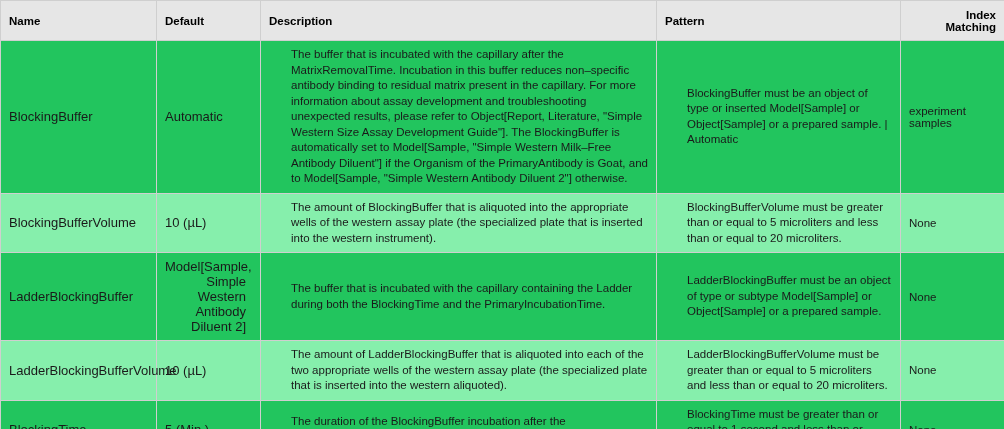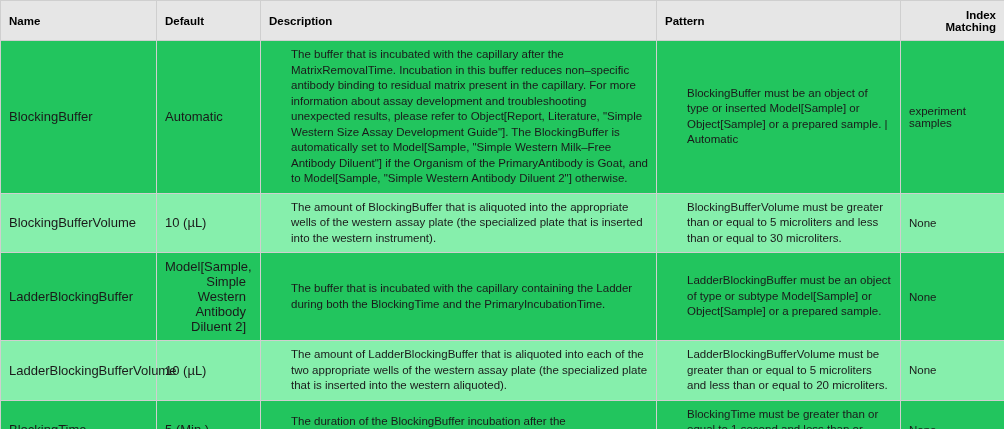--- a/index.html
+++ b/index.html
@@ -129,21 +129,21 @@
         <td class="cell-index">experiment samples</td>
       </tr>
 
       <tr class="shaded">
         <td class="cell-name">BlockingBufferVolume</td>
         <td class="cell-default">10 (µL)</td>
         <td class="cell-desc">
           <p class="para">The amount of BlockingBuffer that is aliquoted into the appropriate wells of the western assay plate (the specialized plate that is inserted into the western instrument).</p>
         </td>
         <td class="cell-pattern">
-          <p class="pattern-para">BlockingBufferVolume must be greater than or equal to 5 microliters and less than or equal to 30 microliters.</p>
+          <p class="pattern-para">BlockingBufferVolume must be greater than or equal to 5 microliters and less than or equal to 20 microliters.</p>
         </td>
         <td class="cell-index">None</td>
       </tr>
 
       <tr class="plain">
         <td class="cell-name">LadderBlockingBuffer</td>
         <td class="cell-default center">Model[Sample, Simple Western Antibody Diluent 2]</td>
         <td class="cell-desc">
           <p class="para">The buffer that is incubated with the capillary containing the Ladder during both the BlockingTime and the PrimaryIncubationTime.</p>
         </td>

